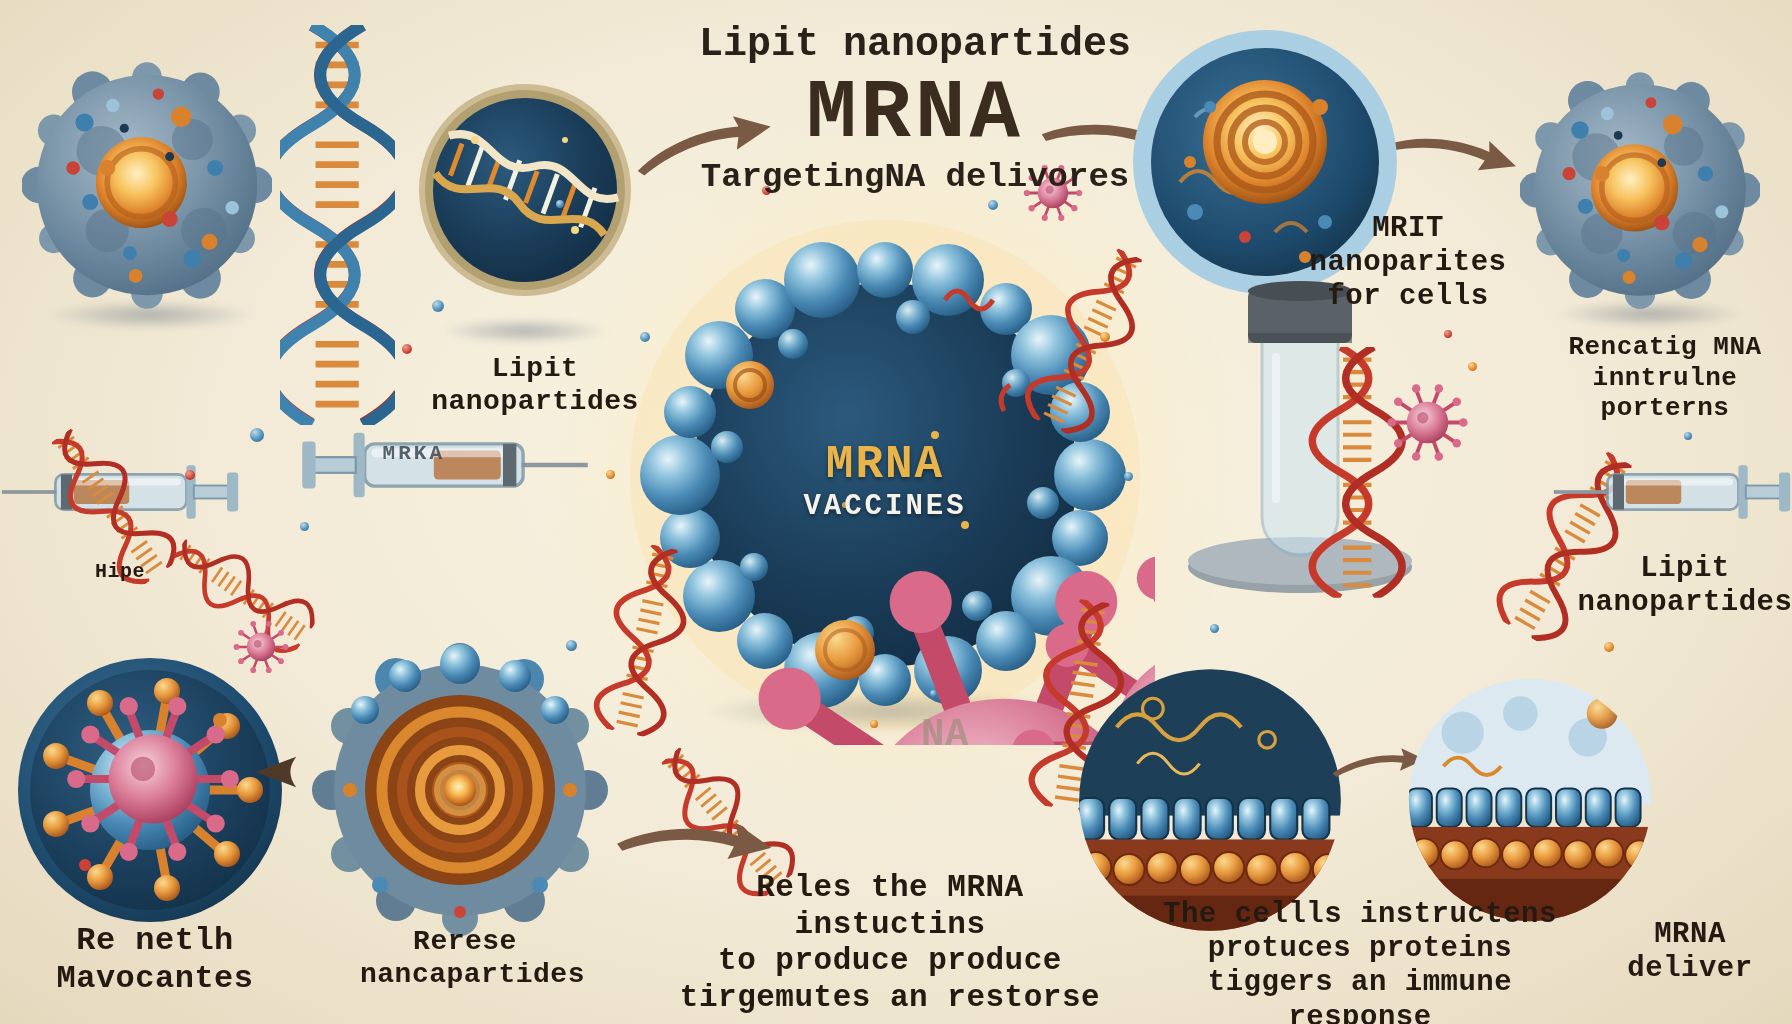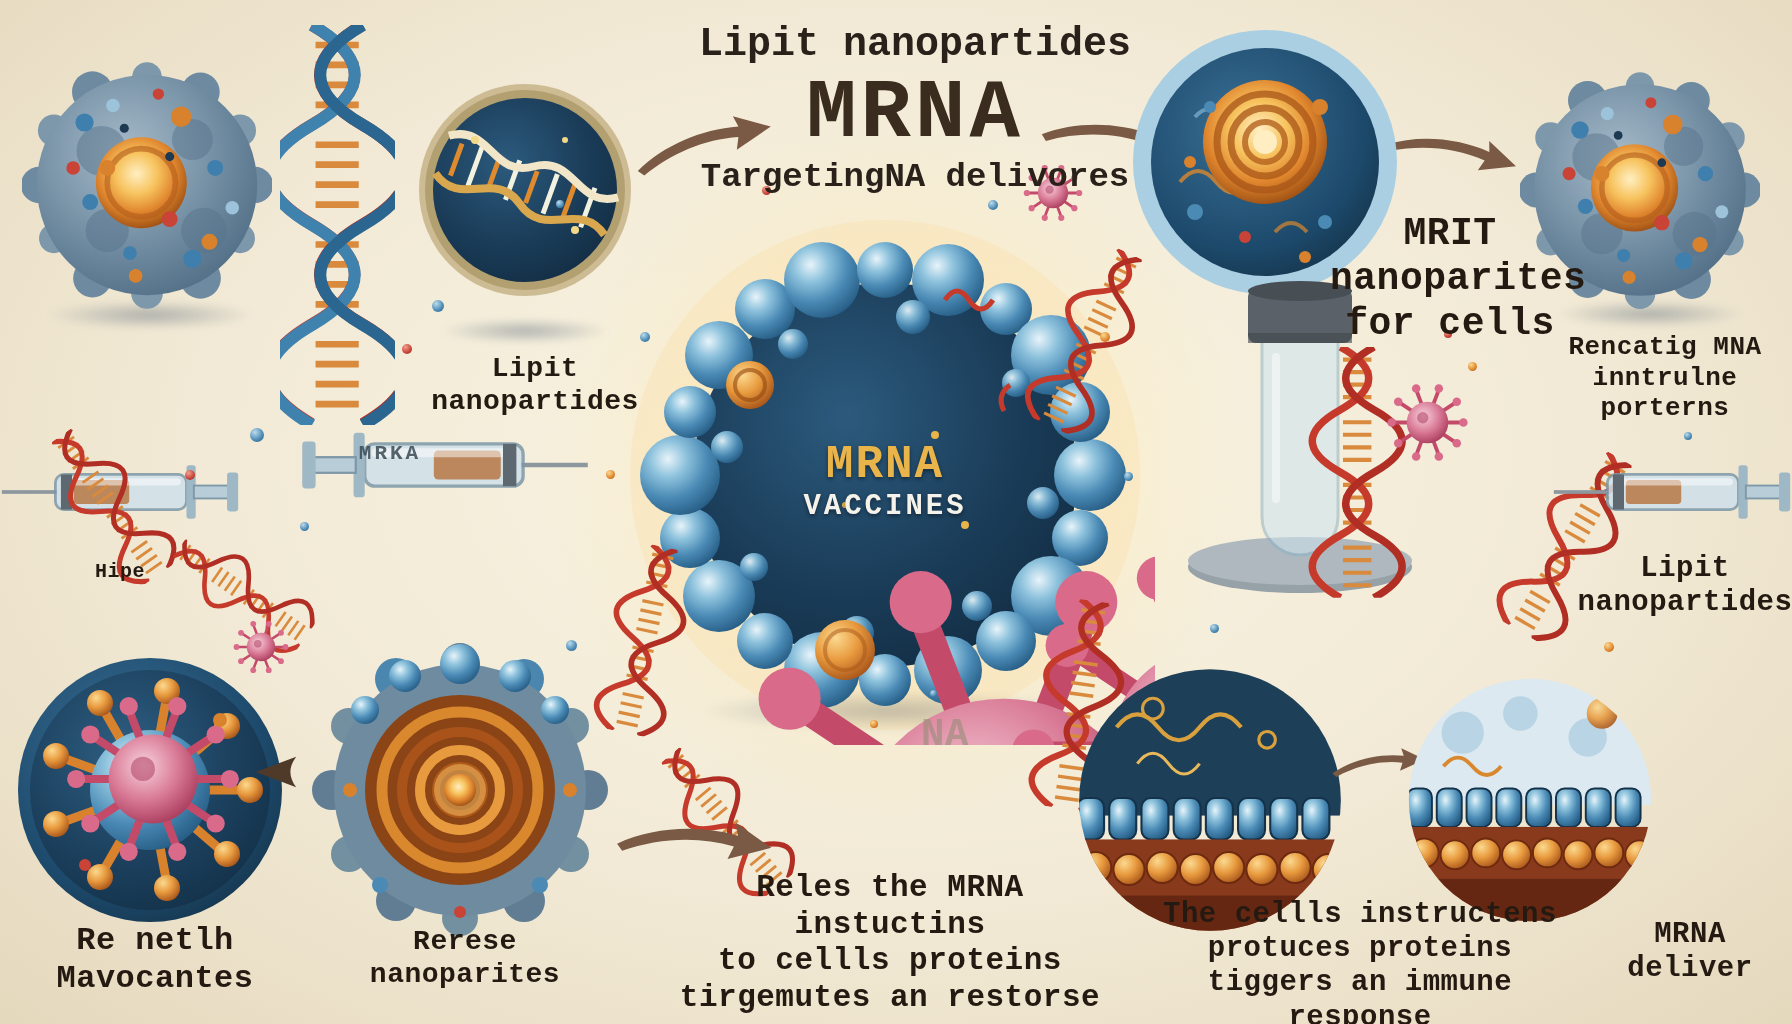--- a/index.html
+++ b/index.html
@@ -545,41 +545,41 @@
   <span class="dot o" style="left:870px;top:720px;width:8px;height:8px"></span>
   <span class="dot b" style="left:930px;top:690px;width:7px;height:7px"></span>
 </div>
 
 <div class="title-line" style="top:22px;font-size:40px">Lipit nanopartides</div>
 <div class="title-line" style="top:66px;font-size:84px;font-weight:800;letter-spacing:4px;color:#3a2c1e">MRNA</div>
 <div class="title-line" style="top:158px;font-size:34px">TargetingNA delivores</div>
 
 <div class="label" style="left:420px;top:352px;width:230px;font-size:28px">Lipit
 nanopartides</div>
-<div class="label" style="left:1330px;top:212px;width:240px;font-size:38px">MRIT
+<div class="label" style="left:1288px;top:212px;width:240px;font-size:29px">MRIT
 nanoparites
 for cells</div>
 <div class="label" style="left:1540px;top:332px;width:250px;font-size:26px">Rencatig MNA
 inntrulne porterns</div>
 <div class="label" style="left:60px;top:560px;width:120px;font-size:20px">Hipe</div>
 <div class="label" style="left:1570px;top:552px;width:230px;font-size:29px">Lipit
 nanopartides</div>
 <div class="label" style="left:40px;top:922px;width:230px;font-size:32px">Re netlh
 Mavocantes</div>
 <div class="label" style="left:360px;top:925px;width:210px;font-size:28px">Rerese
-nanoparites</div>
+nancapartides</div>
 <div class="label" style="left:660px;top:870px;width:460px;font-size:31px">Reles the MRNA instuctins
-to cellls proteins
+to produce produce
 tirgemutes an restorse</div>
 <div class="label" style="left:1130px;top:898px;width:460px;font-size:29px">The cellls instructens
 protuces proteins
 tiggers an immune response</div>
 <div class="label" style="left:1600px;top:918px;width:180px;font-size:29px">MRNA
 deliver</div>
 
 <div class="label" style="left:735px;top:438px;width:300px;font-size:46px;font-weight:800;color:#e9b44a;letter-spacing:2px;text-shadow:0 2px 4px rgba(0,0,0,.45)">MRNA</div>
 <div class="label" style="left:735px;top:490px;width:300px;font-size:29px;font-weight:800;color:#f5f2ea;letter-spacing:3px;text-shadow:0 2px 4px rgba(0,0,0,.45)">VACCINES</div>
 
-<div class="label" style="left:335px;top:442px;width:110px;font-size:21px;letter-spacing:3px;color:#3a4a55;opacity:.85;text-align:center">MRKA</div>
+<div class="label" style="left:335px;top:442px;width:110px;font-size:21px;letter-spacing:3px;color:#3a4a55;opacity:.85;text-align:right">MRKA</div>
 
 <div class="label" style="left:905px;top:712px;width:80px;font-size:39px;color:rgba(150,140,118,.6)">NA</div>
 
 </div>
 
 </body></html>

